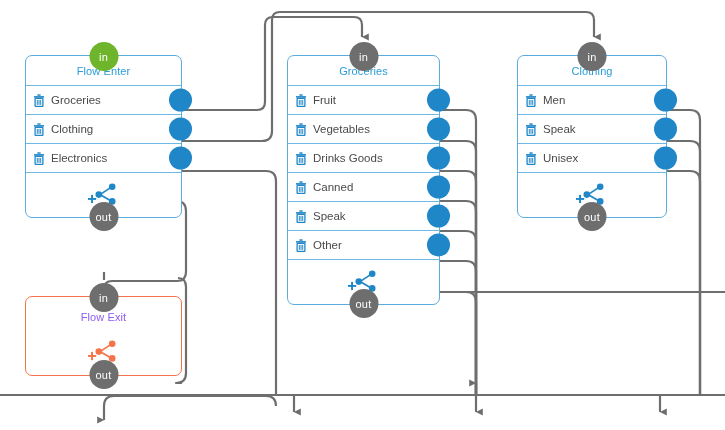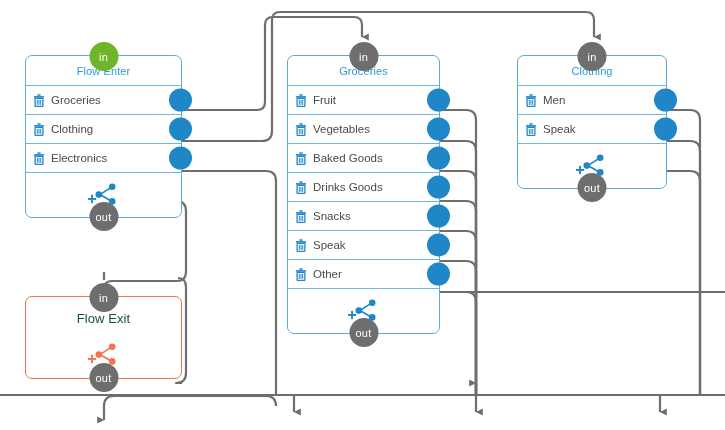--- a/index.html
+++ b/index.html
@@ -26,24 +26,24 @@
   .node-title{
     text-align:center;
     font-size:11px;
     color:#2a9cd8;
     padding:9px 6px 8px 6px;
     border-bottom:1.5px solid #6fb7e4;
     letter-spacing:.1px;
     white-space:nowrap;
   }
   .node.exit .node-title{
-    color:#14532d;
+    color:#8b5cf6;
     border-bottom:none;
     padding:14px 6px 6px 6px;
-    font-size:13px;
+    font-size:11px;
   }
 
   
   .opts{padding:0;}
   .opt{
     position:relative;
     height:29px;
     display:flex;
     align-items:center;
     border-bottom:1.5px solid #6fb7e4;
@@ -236,45 +236,33 @@
           </div>
           <div class="opt">
             <svg class="trash-icon" viewBox="0 0 14 16">
               <rect x="0.8" y="2.6" width="12.4" height="1.9" fill="#1f86c8"></rect>
               <rect x="5.0" y="0.4" width="4.0" height="1.8" fill="#1f86c8"></rect>
               <rect x="2.2" y="5.2" width="9.6" height="10.2" rx="1" fill="none" stroke="#1f86c8" stroke-width="1.6"></rect>
               <rect x="4.3" y="7.2" width="1.2" height="6.2" fill="#1f86c8"></rect>
               <rect x="6.4" y="7.2" width="1.2" height="6.2" fill="#1f86c8"></rect>
               <rect x="8.5" y="7.2" width="1.2" height="6.2" fill="#1f86c8"></rect>
             </svg>
-            <span class="opt-label">Baked Goods</span>
-            <span class="knob"></span>
-          </div>
-          <div class="opt">
-            <svg class="trash-icon" viewBox="0 0 14 16">
-              <rect x="0.8" y="2.6" width="12.4" height="1.9" fill="#1f86c8"></rect>
-              <rect x="5.0" y="0.4" width="4.0" height="1.8" fill="#1f86c8"></rect>
-              <rect x="2.2" y="5.2" width="9.6" height="10.2" rx="1" fill="none" stroke="#1f86c8" stroke-width="1.6"></rect>
-              <rect x="4.3" y="7.2" width="1.2" height="6.2" fill="#1f86c8"></rect>
-              <rect x="6.4" y="7.2" width="1.2" height="6.2" fill="#1f86c8"></rect>
-              <rect x="8.5" y="7.2" width="1.2" height="6.2" fill="#1f86c8"></rect>
-            </svg>
             <span class="opt-label">Drinks Goods</span>
             <span class="knob"></span>
           </div>
           <div class="opt">
             <svg class="trash-icon" viewBox="0 0 14 16">
               <rect x="0.8" y="2.6" width="12.4" height="1.9" fill="#1f86c8"></rect>
               <rect x="5.0" y="0.4" width="4.0" height="1.8" fill="#1f86c8"></rect>
               <rect x="2.2" y="5.2" width="9.6" height="10.2" rx="1" fill="none" stroke="#1f86c8" stroke-width="1.6"></rect>
               <rect x="4.3" y="7.2" width="1.2" height="6.2" fill="#1f86c8"></rect>
               <rect x="6.4" y="7.2" width="1.2" height="6.2" fill="#1f86c8"></rect>
               <rect x="8.5" y="7.2" width="1.2" height="6.2" fill="#1f86c8"></rect>
             </svg>
-            <span class="opt-label">Snacks</span>
+            <span class="opt-label">Canned</span>
             <span class="knob"></span>
           </div>
           <div class="opt">
             <svg class="trash-icon" viewBox="0 0 14 16">
               <rect x="0.8" y="2.6" width="12.4" height="1.9" fill="#1f86c8"></rect>
               <rect x="5.0" y="0.4" width="4.0" height="1.8" fill="#1f86c8"></rect>
               <rect x="2.2" y="5.2" width="9.6" height="10.2" rx="1" fill="none" stroke="#1f86c8" stroke-width="1.6"></rect>
               <rect x="4.3" y="7.2" width="1.2" height="6.2" fill="#1f86c8"></rect>
               <rect x="6.4" y="7.2" width="1.2" height="6.2" fill="#1f86c8"></rect>
               <rect x="8.5" y="7.2" width="1.2" height="6.2" fill="#1f86c8"></rect>
@@ -331,20 +319,32 @@
           <div class="opt">
             <svg class="trash-icon" viewBox="0 0 14 16">
               <rect x="0.8" y="2.6" width="12.4" height="1.9" fill="#1f86c8"></rect>
               <rect x="5.0" y="0.4" width="4.0" height="1.8" fill="#1f86c8"></rect>
               <rect x="2.2" y="5.2" width="9.6" height="10.2" rx="1" fill="none" stroke="#1f86c8" stroke-width="1.6"></rect>
               <rect x="4.3" y="7.2" width="1.2" height="6.2" fill="#1f86c8"></rect>
               <rect x="6.4" y="7.2" width="1.2" height="6.2" fill="#1f86c8"></rect>
               <rect x="8.5" y="7.2" width="1.2" height="6.2" fill="#1f86c8"></rect>
             </svg>
             <span class="opt-label">Speak</span>
+            <span class="knob"></span>
+          </div>
+          <div class="opt">
+            <svg class="trash-icon" viewBox="0 0 14 16">
+              <rect x="0.8" y="2.6" width="12.4" height="1.9" fill="#1f86c8"></rect>
+              <rect x="5.0" y="0.4" width="4.0" height="1.8" fill="#1f86c8"></rect>
+              <rect x="2.2" y="5.2" width="9.6" height="10.2" rx="1" fill="none" stroke="#1f86c8" stroke-width="1.6"></rect>
+              <rect x="4.3" y="7.2" width="1.2" height="6.2" fill="#1f86c8"></rect>
+              <rect x="6.4" y="7.2" width="1.2" height="6.2" fill="#1f86c8"></rect>
+              <rect x="8.5" y="7.2" width="1.2" height="6.2" fill="#1f86c8"></rect>
+            </svg>
+            <span class="opt-label">Unisex</span>
             <span class="knob"></span>
           </div>
         </div>
         <div class="node-foot">
           <svg viewBox="0 0 34 26" width="34" height="26">
             <g stroke="#1f86c8" stroke-width="1.7" fill="none">
               <line x1="13.0" y1="12.6" x2="24.0" y2="5.4"></line>
               <line x1="13.0" y1="12.6" x2="24.0" y2="19.0"></line>
             </g>
             <circle cx="25.2" cy="4.7" r="3.3" fill="#1f86c8"></circle>

